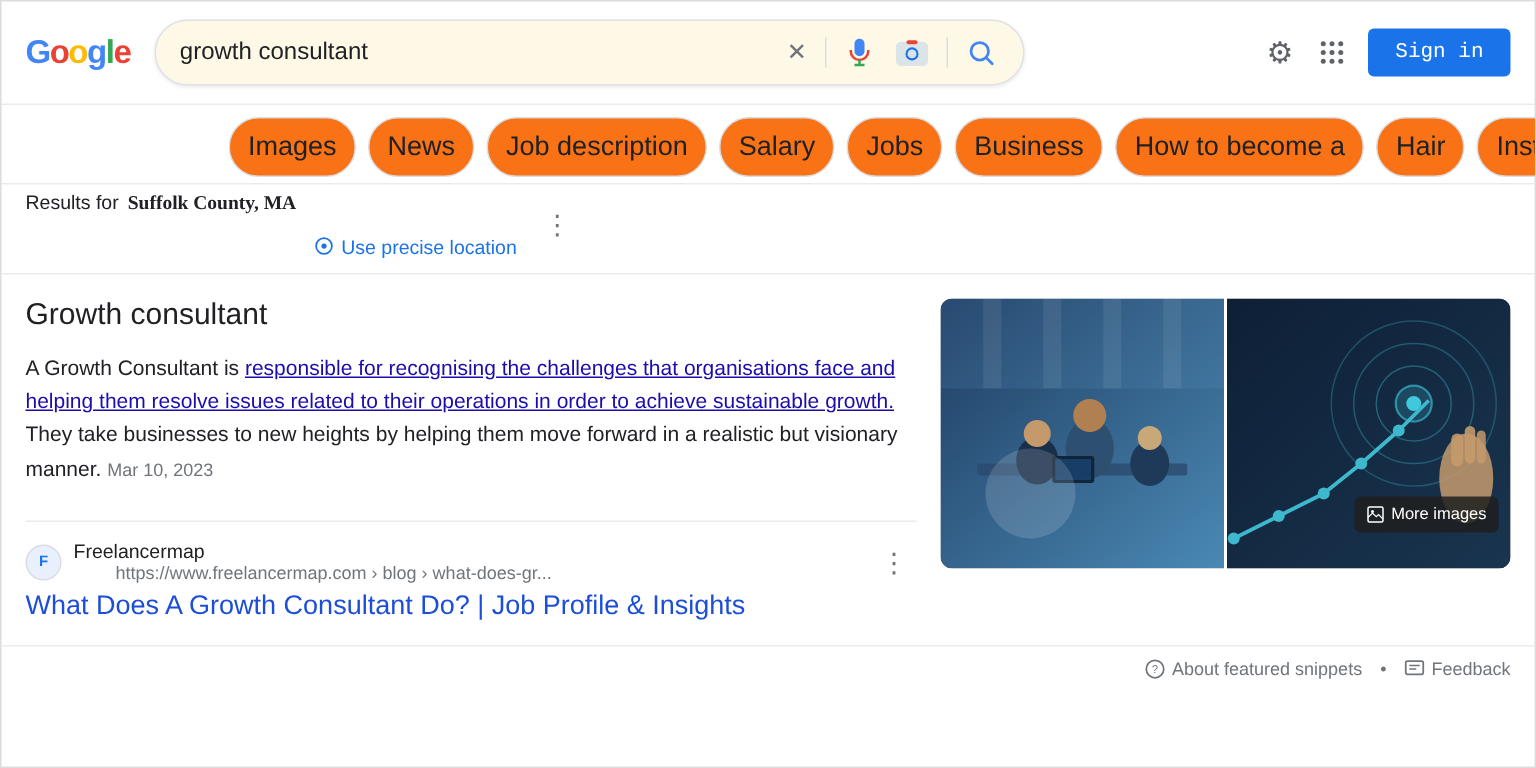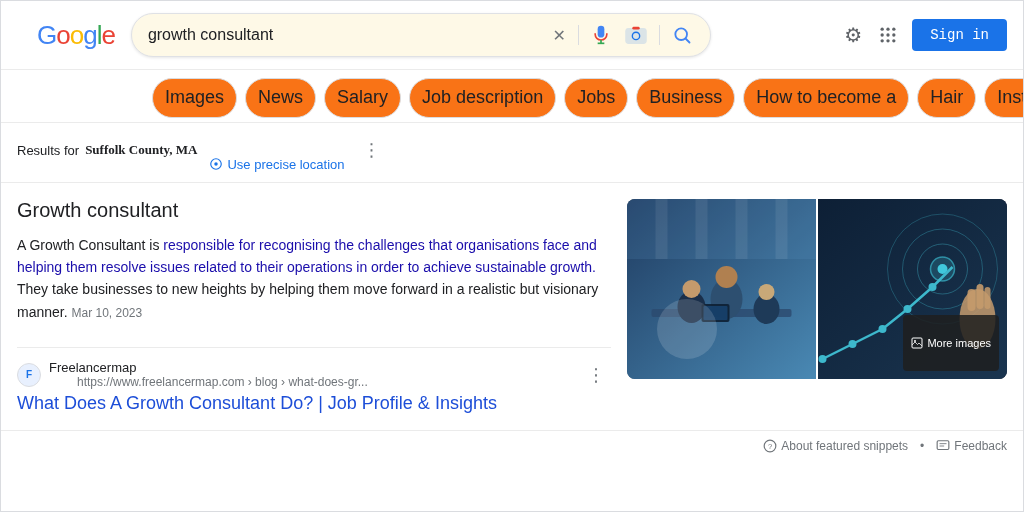--- a/index.html
+++ b/index.html
@@ -17,25 +17,24 @@
     
     .header {
       display: flex;
       align-items: center;
       padding: 12px 16px;
       gap: 16px;
       border-bottom: 1px solid #ebebeb;
     }
 
     .google-logo {
-      font-size: 26px;
-      font-weight: normal;
+      font-size: 22px;
+      font-weight: bold;
       letter-spacing: -1px;
       white-space: nowrap;
-      margin-left: 20px;
     }
     .google-logo .g-blue { color: #4285f4; }
     .google-logo .g-red { color: #ea4335; }
     .google-logo .g-yellow { color: #fbbc05; }
     .google-logo .g-green { color: #34a853; }
 
     .search-bar-container {
       flex: 1;
       display: flex;
       align-items: center;
@@ -124,21 +123,20 @@
 
     
     .results-info {
       padding: 8px 16px 4px 16px;
       font-size: 13px;
       color: #70757a;
     }
 
     .location-bar {
       display: flex;
-      align-items: center;
       padding: 4px 16px 8px 16px;
       font-size: 13px;
       color: #202124;
       gap: 6px;
       border-bottom: 1px solid #ebebeb;
     }
 
     .location-bar .bold { font-weight: 600; font-family: Liberation Serif, serif; }
 
     .precise-location-btn {
@@ -189,20 +187,21 @@
     }
 
     .snippet-text {
       font-size: 14px;
       line-height: 1.6;
       color: #202124;
       margin-bottom: 8px;
     }
 
     .snippet-text .highlighted {
+      text-decoration: underline;
       color: #1a0dab;
     }
 
     .snippet-date {
       font-size: 12px;
       color: #70757a;
     }
 
     
     .source-row {
@@ -278,26 +277,26 @@
 
     .img-placeholder-2 {
       flex: 1;
       background: #1a1a2e;
       position: relative;
       overflow: hidden;
     }
 
     .more-images-overlay {
       position: absolute;
-      bottom: 8px;
+      bottom: 24px;
       right: 8px;
       background: rgba(30,30,30,0.85);
       color: #fff;
       font-size: 11px;
-      padding: 22px 8px;
+      padding: 6px 8px;
       border-radius: 4px;
       display: flex;
       align-items: center;
       gap: 4px;
       cursor: pointer;
       white-space: nowrap;
       justify-content: flex-end;
     }
 
     .footer-bar {
@@ -393,22 +392,22 @@
           <circle cx="19" cy="19" r="2" fill="#5f6368"></circle>
         </svg>
       </button>
       <button class="sign-in-btn">Sign in</button>
     </div>
   </div>
 
   <div class="search-tabs">
     <div class="tab-item">Images</div>
     <div class="tab-item">News</div>
+    <div class="tab-item">Job description</div>
     <div class="tab-item">Salary</div>
-    <div class="tab-item">Job description</div>
     <div class="tab-item">Jobs</div>
     <div class="tab-item">Business</div>
     <div class="tab-item">How to become a</div>
     <div class="tab-item">Hair</div>
     <div class="tab-item">Instagram</div>
     <span class="tabs-arrow">›</span>
   </div>
 
 
   <div class="location-bar">

